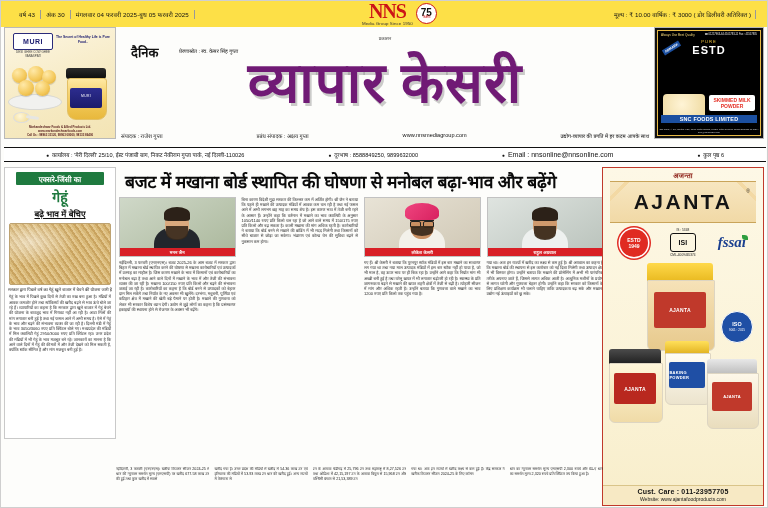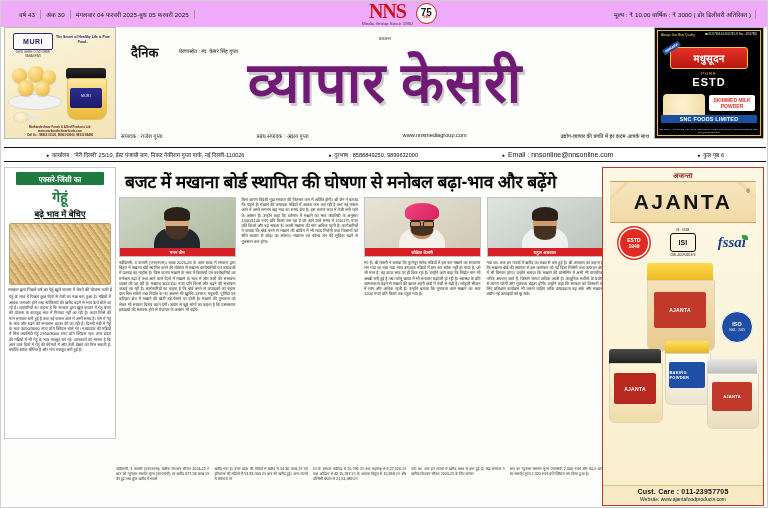--- a/index.html
+++ b/index.html
@@ -7,21 +7,21 @@
   body{font-family:"Liberation Sans","DejaVu Sans",sans-serif;}
   #page{
     position:relative;width:768px;height:508px;background:#fdfdfb;
     overflow:hidden;box-sizing:border-box;
     border:1px solid #cfcfcf;
   }
   
   #topbar{
     position:absolute;left:0;top:0;width:768px;height:26px;
     display:flex;align-items:center;justify-content:space-between;
-    padding:0 13px;box-sizing:border-box;background:#f0abfc;
+    padding:0 13px;box-sizing:border-box;background:#fde047;
   }
   .issue-meta{display:flex;align-items:center;font-size:6.2px;color:#111;
     letter-spacing:.1px;white-space:nowrap;}
   .issue-meta span{padding:0 5px;border-right:1px solid #999;line-height:9px;}
   .issue-meta span:last-child{border-right:1px solid #999;}
   .nns-wrap{display:flex;align-items:flex-start;gap:3px;margin-left:-10px;}
   .nns-main{display:flex;flex-direction:column;align-items:center;}
   .nns-text{font-family:"Liberation Serif","DejaVu Serif",serif;font-weight:bold;
     font-size:20px;color:#cc1417;letter-spacing:-1px;line-height:18px;}
   .nns-sub{font-size:4.4px;color:#333;letter-spacing:.1px;margin-top:1px;}
@@ -331,23 +331,20 @@
 
   <div id="ad-ghee" class="corner-ad">
     <div class="ghee-inner">
       <div class="ghee-top">
         <div class="ghee-quality">Always Use Best Quality</div>
         <div class="ghee-phone">☎ 01217963-64
 4101783-11
 Fax : 41557835</div>
       </div>
       <div class="ghee-badge">ADMARK</div>
-      <div class="ghee-brand">
-        <span>मधुसूदन</span>
-      </div>
       <div class="ghee-pure">PURE</div>
       <div class="ghee-word">ESTD</div>
       <div class="ghee-pic"></div>
       <div class="ghee-milk">SKIMMED MILK POWDER</div>
       <div class="ghee-company">SNC FOODS LIMITED</div>
       <div class="ghee-addr">3rd Floor, A-10, Sector-136, Near Patel Nagar, Model Inter College Noida-201301
 E-mail : snc@sncfoods.com</div>
     </div>
   </div>
 

